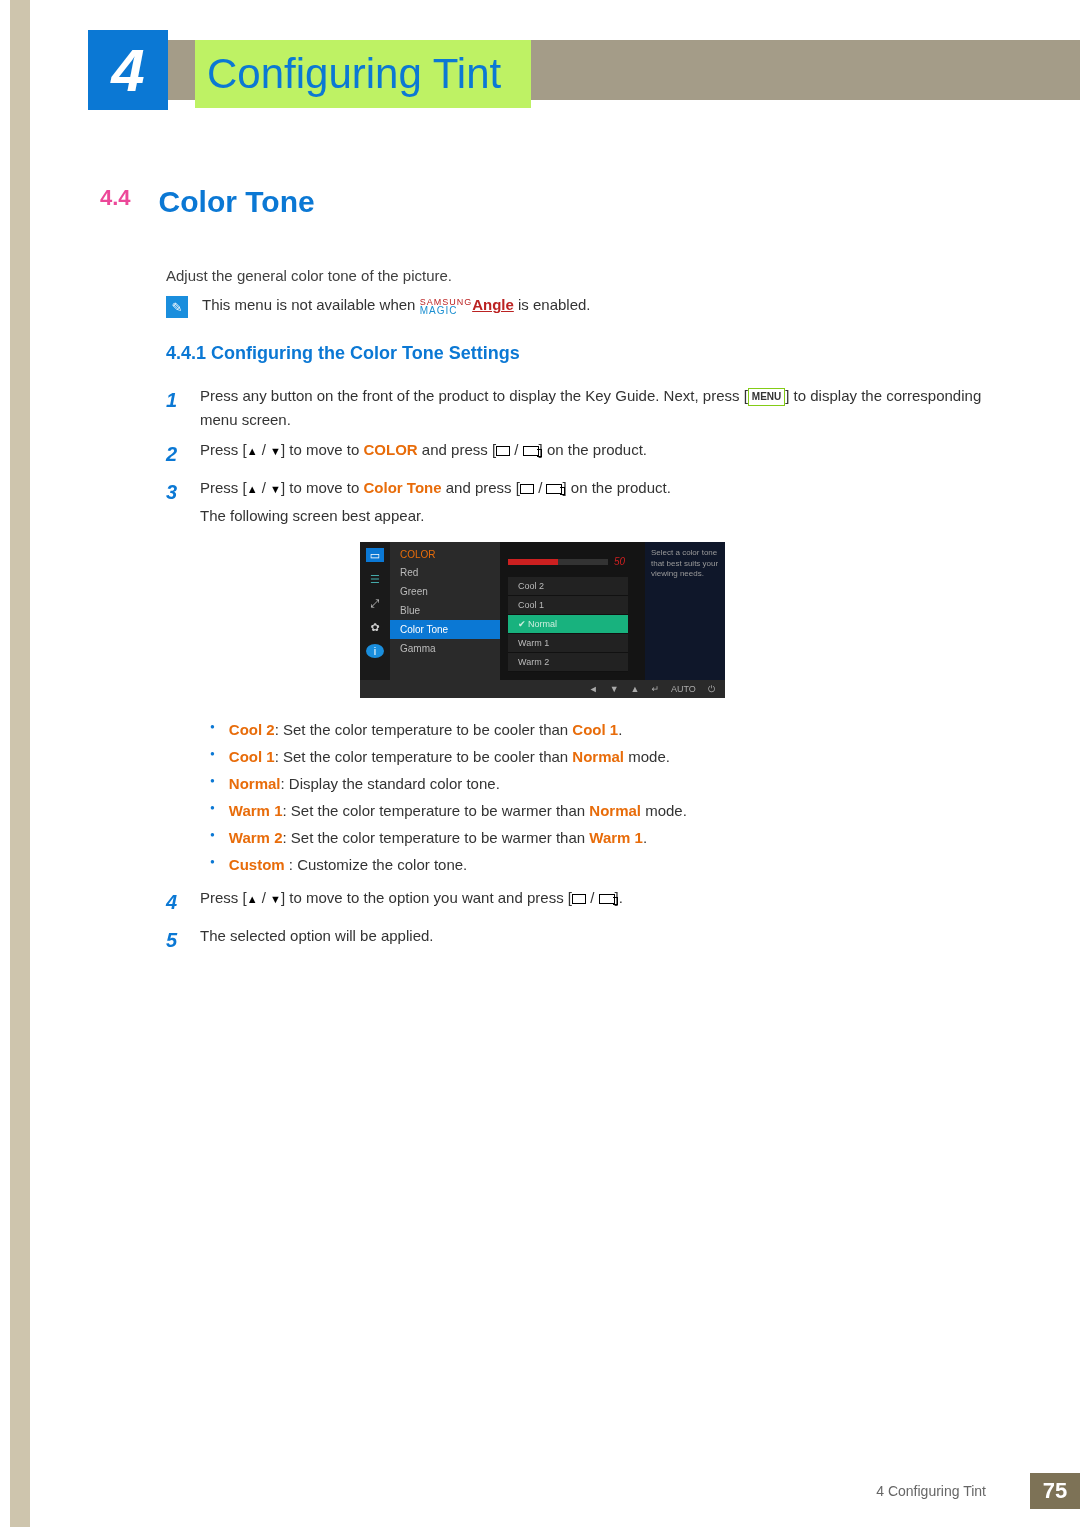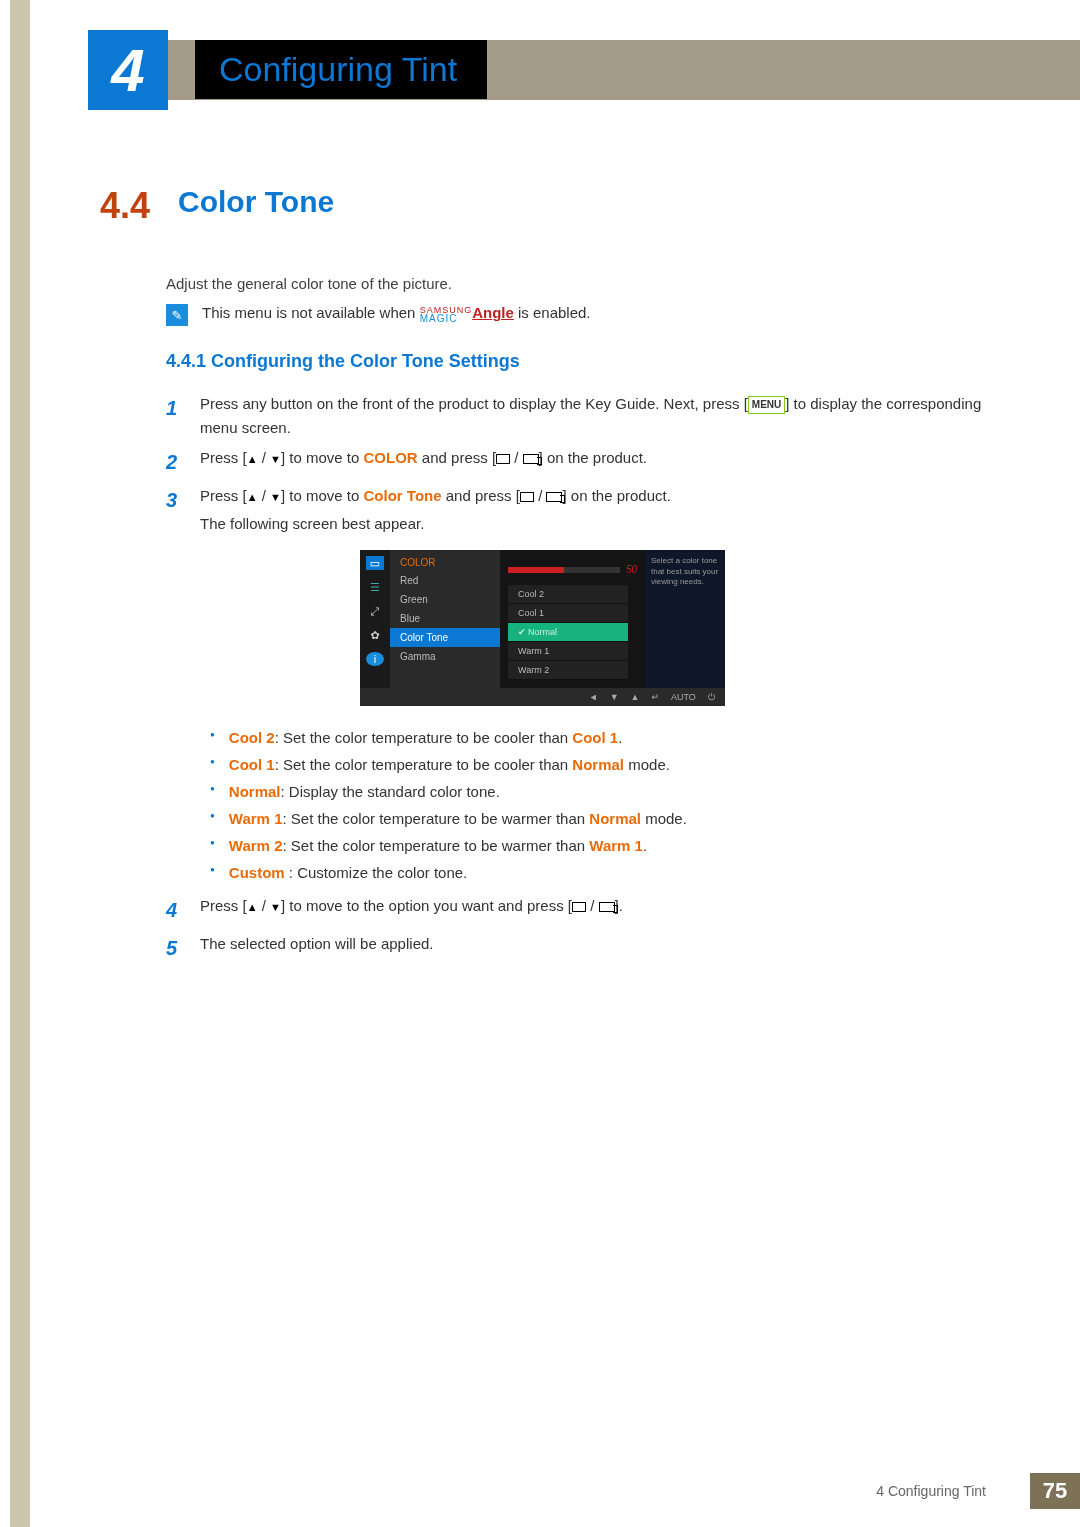--- a/index.html
+++ b/index.html
@@ -34,39 +34,39 @@
     display: flex;
     align-items: center;
     justify-content: center;
     font-size: 60px;
     font-weight: bold;
     font-style: italic;
   }
   .chapter-title {
     position: absolute;
     top: 40px; left: 195px;
-    font-size: 34px;
+    font-size: 42px;
     color: #0b78d4;
-    background: #000000;
-    padding: 10px 30px 10px 24px;
+    background: #bef264;
+    padding: 10px 30px 10px 12px;
   }
   .content {
     position: absolute;
     top: 185px;
     left: 100px;
     right: 80px;
   }
   .sec-row {
     display: flex;
     gap: 28px;
     margin-bottom: 45px;
   }
   .sec-num {
-    color: #c2410c;
-    font-size: 36px;
+    color: #ec4899;
+    font-size: 22px;
     font-weight: bold;
   }
   .sec-title {
     color: #0b78d4;
     font-size: 30px;
     font-weight: bold;
   }
   .body-text {
     margin-left: 66px;
     font-size: 15px;
@@ -153,21 +153,21 @@
   }
   .osd-list-head { color:#e86c0a; font-size:10px; padding:3px 10px;}
   .osd-list-item { padding:4px 10px; font-size:10px; color:#bbb;}
   .osd-list-item.sel { background:#0b78d4; color:#fff;}
   .osd-center {
     flex:1;
     background:#141414;
     position:relative;
     padding:8px;
   }
-  .osd-slider-row { display:flex; align-items:center; gap:6px; margin:6px 0 10px 0;font-style:italic;}
+  .osd-slider-row { display:flex; align-items:center; gap:6px; margin:6px 12px 10px 0;font-style:italic;}
   .osd-slider { flex:1; height:6px; background:#333; position:relative;}
   .osd-slider-fill { height:100%; width:50%; background:#cc2020;}
   .osd-slider-val { color:#cc2020; font-size:10px;}
   .osd-drop {
     margin-left:0px;
     background:#222;
     width:120px;
   }
   .osd-drop-item { padding:4px 10px; font-size:9px; color:#bbb; border-bottom:1px solid #111;}
   .osd-drop-item.sel { background:#18b27e; color:#cdeede;}

